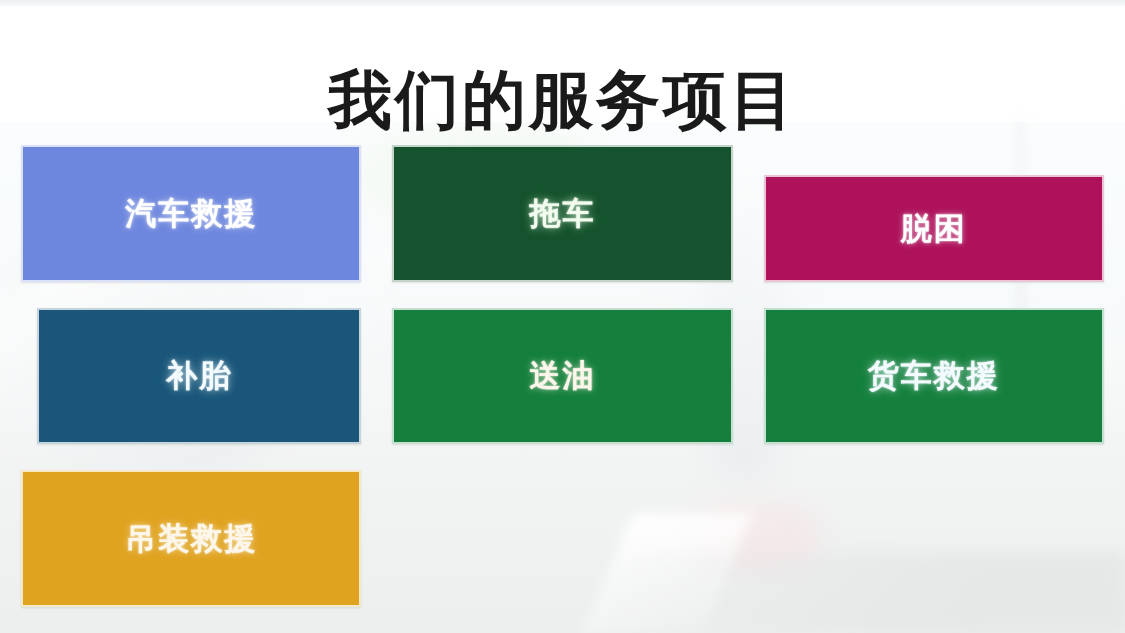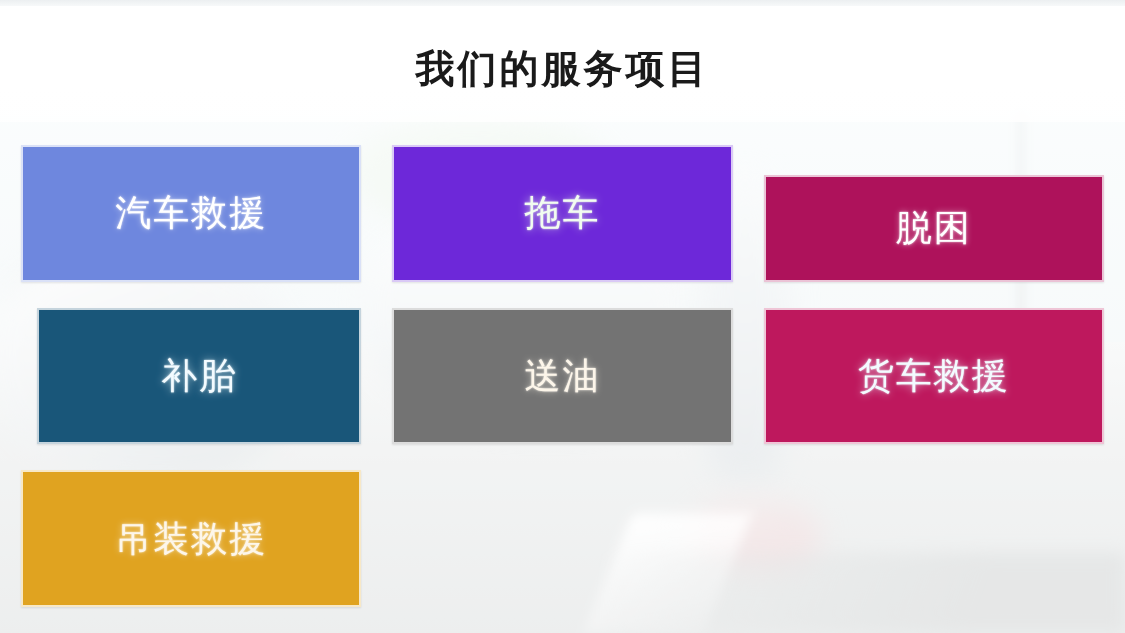--- a/index.html
+++ b/index.html
@@ -128,21 +128,21 @@
   
   .title-row {
     position: absolute;
     left: 0; right: 0;
     top: 22px;
     text-align: center;
     z-index: 5;
   }
   .poster-title {
     display: inline-block;
-    font-size: 39px;
+    font-size: 64px;
     font-weight: 700;
     color: #1a1a1a;
     letter-spacing: 3px;
     line-height: 1.1;
     white-space: nowrap;
   }
 
   
   .tile-grid {
     position: absolute;
@@ -161,22 +161,22 @@
     position: relative;
     display: flex;
     align-items: center;
     justify-content: center;
     border: 2px solid rgba(255,255,255,0.75);
     box-shadow: 0 1px 2px rgba(0,0,0,0.10);
     box-sizing: border-box;
     overflow: hidden;
   }
   .tile-label {
-    font-size: 36px;
-    font-weight: 400;
+    font-size: 31px;
+    font-weight: 700;
     letter-spacing: 2px;
     color: #ffffff;
     text-shadow: 0 0 6px rgba(255,255,255,0.55),
                  0 0 2px rgba(255,255,255,0.9);
     white-space: nowrap;
     line-height: 1;
   }
   .tile-label.warm {
     color: #fdf6ea;
     text-shadow: 0 0 7px rgba(255,250,235,0.6),
@@ -218,39 +218,39 @@
   <div class="title-row">
     <h1 class="poster-title">我们的服务项目</h1>
   </div>
 
   <div class="tile-grid">
 
     <div class="tile" style="background: rgb(110, 135, 222);">
       <span class="tile-label">汽车救援</span>
     </div>
 
-    <div class="tile" style="background: #6d28d9;">
+    <div class="tile" style="background: #14532d;">
       <span class="tile-label mint">拖车</span>
     </div>
 
     <div class="tile" style="background: rgb(174, 18, 91); margin-top: 30px;">
       <span class="tile-label">脱困</span>
     </div>
 
     <div class="tile" style="background: rgb(25, 86, 121); margin-left: 16px;">
       <span class="tile-label cool">补胎</span>
     </div>
 
 
-    <div class="tile" style="background: #737373;">
+    <div class="tile" style="background: #15803d;">
       <span class="tile-label warm">送油</span>
     </div>
 
 
-    <div class="tile" style="background: #be185d;">
+    <div class="tile" style="background: #15803d;">
       <span class="tile-label cool">货车救援</span>
     </div>
 
     <div class="tile" style="background: rgb(224, 163, 32);">
       <span class="tile-label warm">吊装救援</span>
     </div>
 
   </div>
 </div>
 

